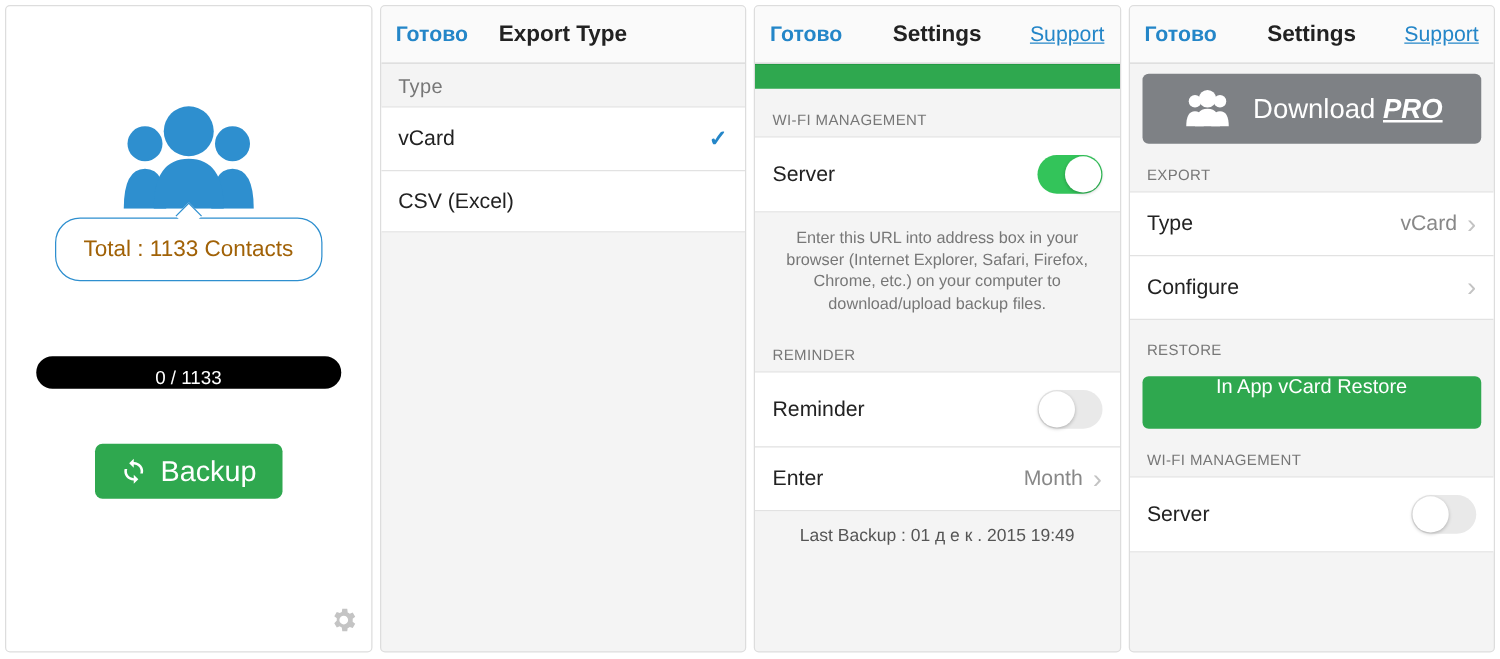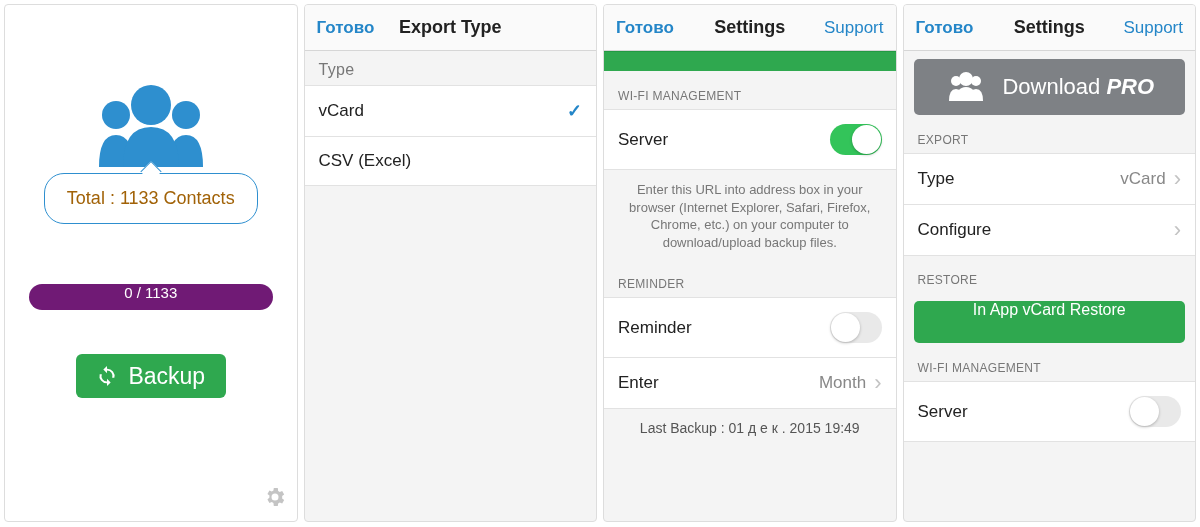--- a/index.html
+++ b/index.html
@@ -39,23 +39,23 @@
     top: -10px; left: 50%;
     transform: translateX(-50%) rotate(45deg);
     width: 14px; height: 14px;
     background: #fff;
     border-left: 1.5px solid #2e8fcf;
     border-top: 1.5px solid #2e8fcf;
   }
   .progress-pill {
     margin-top: 60px;
     width: 244px; height: 26px;
-    background: #701a75;
+    background: #000000;
     border-radius: 14px;
-    display: flex; align-items: flex-start; justify-content: center;
+    display: flex; align-items: flex-end; justify-content: center;
     color: #fff; font-size: 15px;
   }
   .backup-btn {
     margin-top: 44px;
     width: 150px; height: 44px;
     background: #2fa84f;
     border-radius: 6px;
     display: flex; align-items: center; justify-content: center;
     gap: 10px;
     color: #fff; font-size: 23px;
@@ -68,21 +68,21 @@
   .navbar {
     height: 46px;
     background: #fafafa;
     border-bottom: 1px solid #d6d6d6;
     display: flex; align-items: center; justify-content: space-between;
     padding: 0 12px;
     position: relative;
   }
   .nav-left { color: #2486c8; font-size: 17px; font-weight: 600; }
   .nav-title { position: absolute; left: 0; right: 0; text-align: center; font-size: 18px; font-weight: 600; color: #222; pointer-events: none; }
-  .nav-right { color: #2486c8; font-size: 17px; }
+  .nav-right { color: #2486c8; font-size: 17px; text-decoration: underline; }
   
   .section-header {
     font-size: 12px; color: #777;
     padding: 18px 14px 6px;
     text-transform: uppercase;
     letter-spacing: 0.3px;
   }
   .section-header.first { padding-top: 10px; }
   .cell {
     background: #fff;
@@ -126,21 +126,21 @@
     font-size: 16px;
   }
   
   .pro-banner {
     margin: 8px 10px 0; height: 56px;
     background: #7e8185; color: #fff;
     border-radius: 5px;
     display: flex; align-items: center; justify-content: center;
     gap: 14px; font-size: 22px;
   }
-  .pro-banner .pro { font-style: italic; font-weight: 700; }
+  .pro-banner .pro { font-style: italic; font-weight: 700; text-decoration: underline; }
   .footer-text {
     font-size: 14px; color: #555; text-align: center;
     padding: 12px 0;
   }
 </style>
 </head>
 <body>
 
 <div class="screen s1">
   <div class="people-icon">

